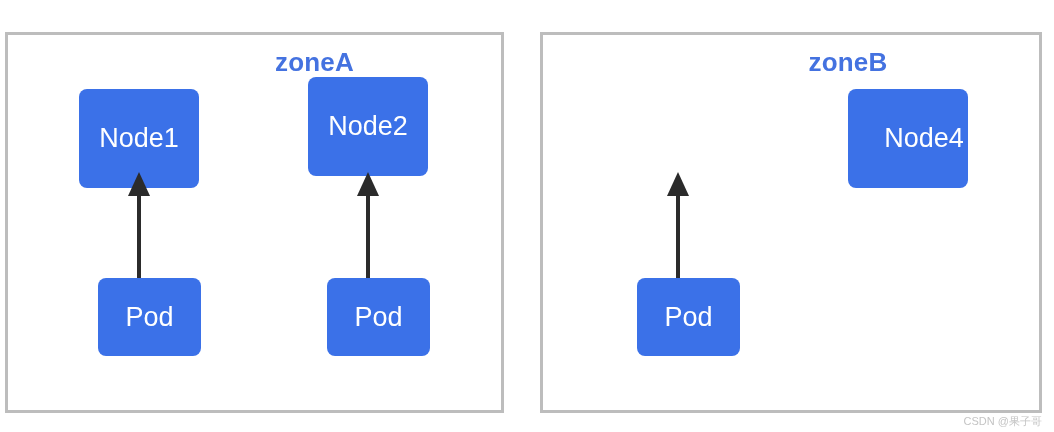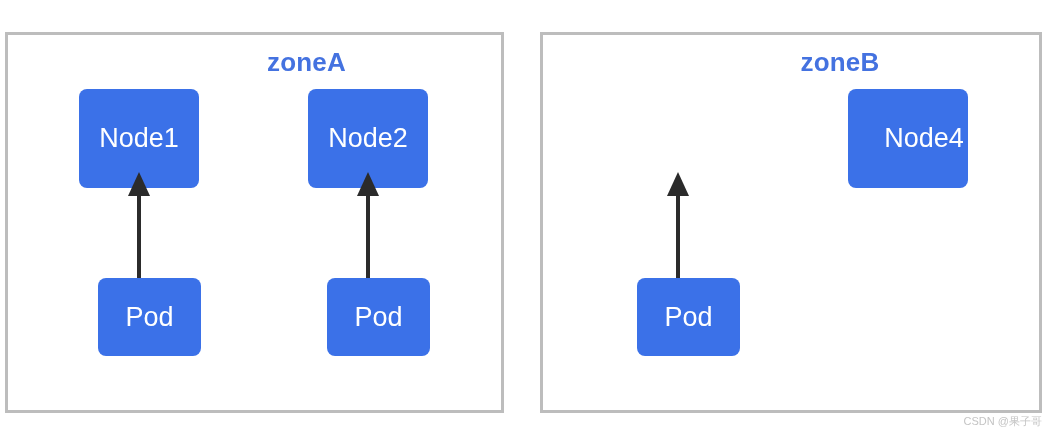--- a/index.html
+++ b/index.html
@@ -26,21 +26,21 @@
     background: #ffffff;
     border: 3px solid #bdbdbd;
     box-sizing: border-box;
   }
   #zone-a { left: 5px;   top: 32px; width: 499px; height: 381px; }
   #zone-b { left: 540px; top: 32px; width: 502px; height: 381px; }
 
   .zone-title {
     position: absolute;
     top: 14px;
-    left: 8px;
+    left: 16px;
     width: 100%;
     text-align: center;
     color: #4472e0;
     font-size: 26px;
     font-weight: bold;
     letter-spacing: 0.2px;
     line-height: 1;
   }
   #zone-a .zone-title { transform: translateX(44px); }
   #zone-b .zone-title { transform: translateX(41px); }
@@ -58,21 +58,21 @@
     font-weight: normal;
     line-height: 1;
     box-sizing: border-box;
     user-select: none;
   }
   .box.node { width: 120px; height: 99px; }
   .box.pod  { width: 103px;  height: 78px; font-size: 27px; }
 
   
   #node-1 { left: 79px;  top: 89px; }
-  #node-2 { left: 308px; top: 89px; }
+  #node-2 { left: 308px; top: 77px; }
   #node-3 { left: 618px; top: 89px; }
   #node-4 { left: 848px; top: 89px; padding-left: 32px; }
 
   
   #pod-1 { left: 98px;  top: 278px; }
   #pod-2 { left: 327px; top: 278px; }
   #pod-3 { left: 637px; top: 278px; }
 
   
   .arrow {

